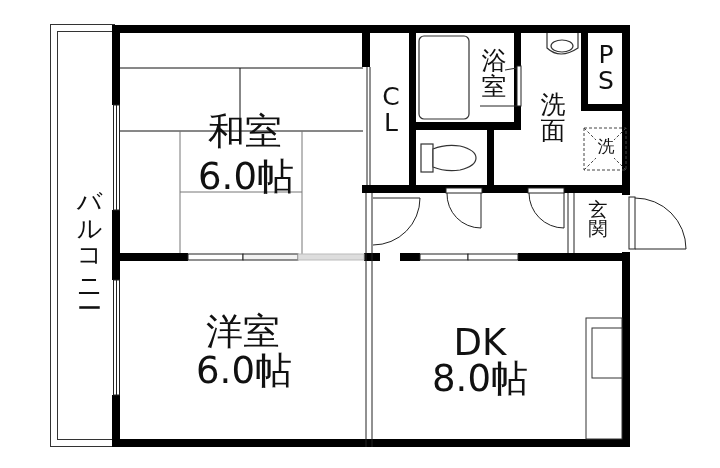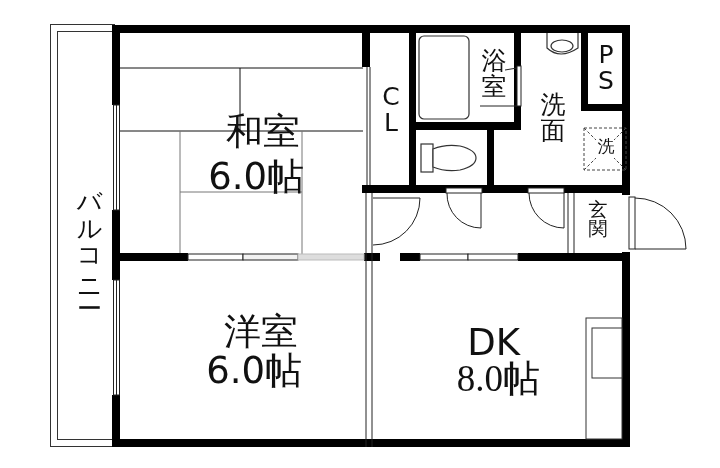--- a/index.html
+++ b/index.html
@@ -1,19 +1,19 @@
 <!DOCTYPE html>
 <html><head>
 <meta charset="utf-8">
 <style>
   html, body { margin:0; padding:0; background:#ffffff; }
   body { width:720px; height:468px; overflow:hidden; position:relative; font-family:"DejaVu Sans", sans-serif; }
   #plan { position:absolute; left:0; top:0; width:720px; height:468px; }
   .lbl { position:absolute; color:#111; font-family:"DejaVu Sans", sans-serif; text-align:center; line-height:1.02; white-space:pre; }
-  .big { font-size:37px;text-align:right; }
+  .big { font-size:37px; }
   .mid { font-size:25px; }
   .sm  { font-size:19px; }
   .xs  { font-size:17px; }
   .vert { writing-mode: vertical-rl; text-orientation: upright; letter-spacing:2px; }
 </style>
 </head>
 <body>
 
 <svg id="plan" viewBox="0 0 720 468" xmlns="http://www.w3.org/2000/svg">
 
@@ -144,21 +144,21 @@
   </g>
 </svg>
 
 <div class="lbl big" style="left:190px; top:113px; width:110px;">和室</div>
 <div class="lbl big" style="left:188px; top:158px; width:116px;">6.0帖</div>
 
 <div class="lbl big" style="left:188px; top:305px; width:110px;margin-top:8px;">洋室</div>
 <div class="lbl big" style="left:186px; top:352px; width:116px;">6.0帖</div>
 
 <div class="lbl big" style="left:440px; top:324px; width:80px;">DK</div>
-<div class="lbl big" style="left:420px; top:360px; width:120px;font-family:Liberation Serif, serif;">8.0帖</div>
+<div class="lbl big" style="left:420px; top:360px; width:120px;">8.0帖</div>
 
 <div class="lbl mid" style="left:477px; top:48px; width:34px;">浴
 室</div>
 <div class="lbl mid" style="left:536px; top:92px; width:34px;">洗
 面</div>
 <div class="lbl mid" style="left:376px; top:84px; width:30px;">C
 L</div>
 <div class="lbl mid" style="left:590px; top:42px; width:32px;">P
 S</div>
 <div class="lbl xs" style="left:588px; top:138px; width:36px;">洗</div>

